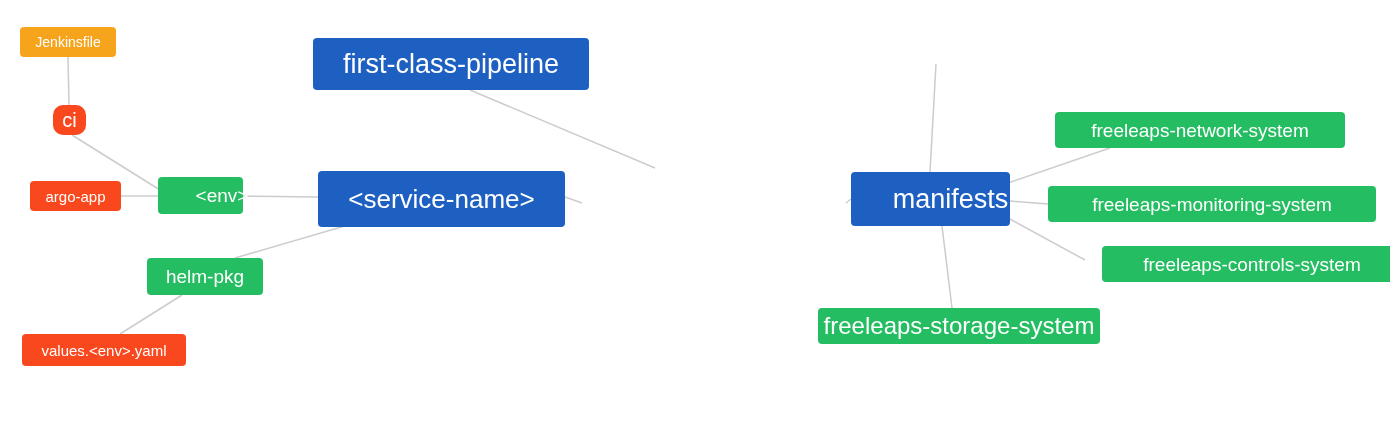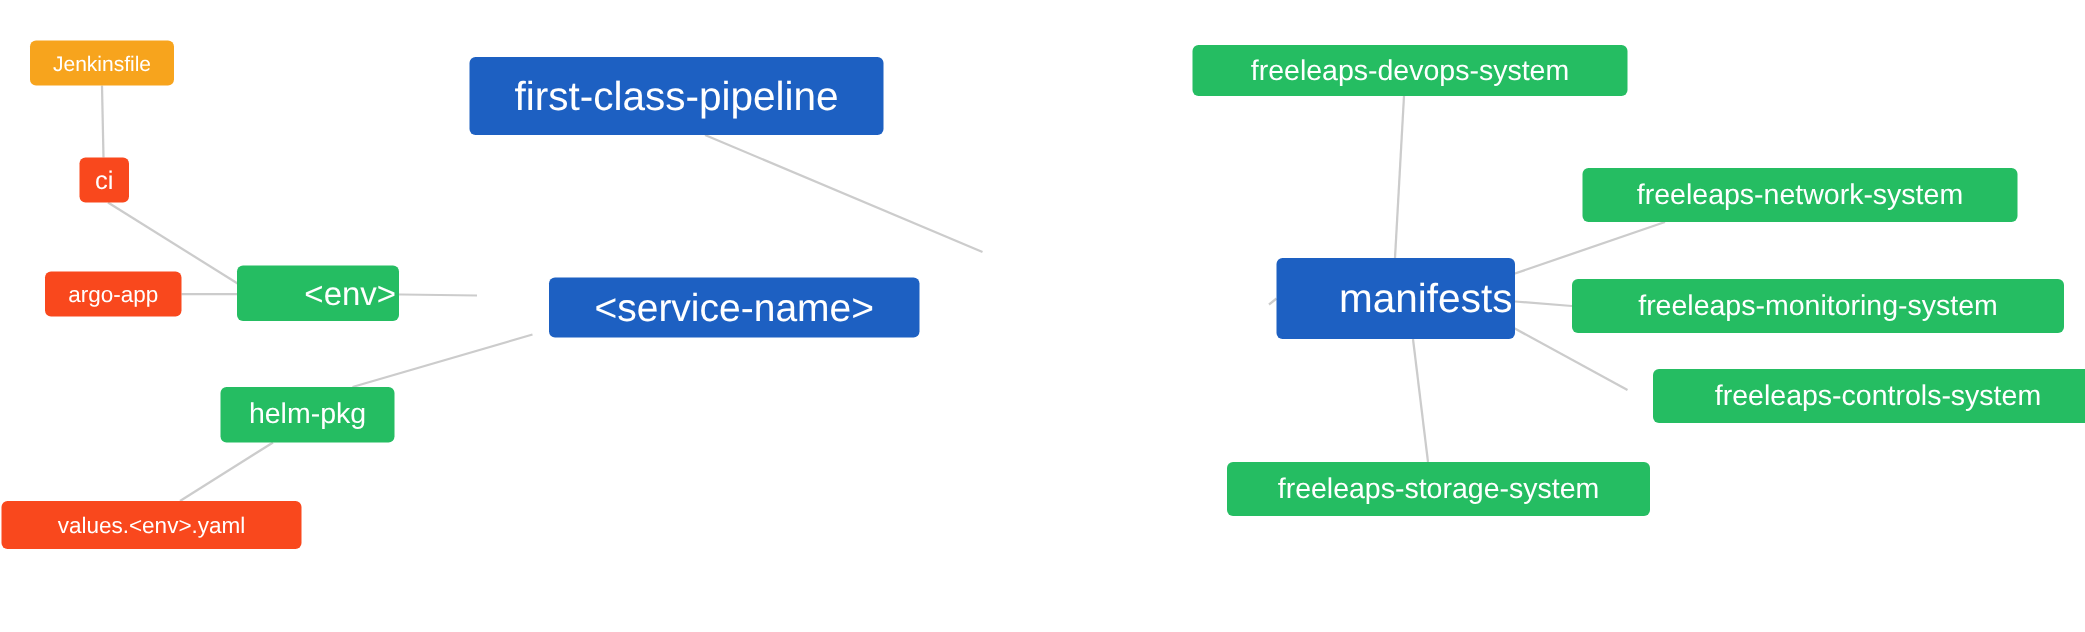--- a/index.html
+++ b/index.html
@@ -63,40 +63,39 @@
     <line x1="846" y1="203" x2="851" y2="199"></line>
     <line x1="930" y1="172" x2="936" y2="64"></line>
     <line x1="1008" y1="183" x2="1110" y2="148"></line>
     <line x1="1010" y1="201" x2="1048" y2="204"></line>
     <line x1="1008" y1="218" x2="1085" y2="260"></line>
     <line x1="942" y1="226" x2="952" y2="308"></line>
   </svg>
 
   <div class="node orange" style="left:20px;  top:27px;  width:96px;  height:30px; font-size:14px;">Jenkinsfile</div>
 
-  <div class="node red" style="left:53px;  top:105px; width:33px;  height:30px; font-size:17px;">ci</div>
+  <div class="node red" style="left:53px;  top:105px; width:33px;  height:30px; font-size:20px;border-radius:10px;">ci</div>
 
   <div class="node red" style="left:30px;  top:181px; width:91px;  height:30px; font-size:15px;">argo-app</div>
 
-  <div class="node green" style="left:158px; top:177px; width:108px;  height:37px; font-size:22px;padding-left:43px;">&lt;env&gt;</div>
+  <div class="node green" style="left:158px; top:177px; width:85px;  height:37px; font-size:19px;padding-left:43px;">&lt;env&gt;</div>
 
   <div class="node green" style="left:147px; top:258px; width:116px; height:37px; font-size:19px;">helm-pkg</div>
 
-  <div class="node red" style="left:1px;   top:334px; width:200px; height:32px; font-size:15px;">values.&lt;env&gt;.yaml</div>
+  <div class="node red" style="left:22px;   top:334px; width:164px; height:32px; font-size:15px;">values.&lt;env&gt;.yaml</div>
 
   <div class="node blue" style="left:313px; top:38px;  width:276px; height:52px; font-size:27px;">first-class-pipeline</div>
 
-  <div class="node blue" style="left:318px; top:185px; width:247px; height:40px; font-size:26px;margin-left:48px;">&lt;service-name&gt;</div>
+  <div class="node blue" style="left:318px; top:171px; width:247px; height:56px; font-size:26px;">&lt;service-name&gt;</div>
 
 
   <div class="node blue" style="left:851px; top:172px; width:159px; height:54px; font-size:27px;padding-left:40px;">manifests</div>
 
-  <div class="node green" style="left:795px; top:30px;  width:290px; height:34px; font-size:19px;">freeleaps-devops-system</div>
 
   <div class="node green" style="left:1055px;top:112px; width:290px; height:36px; font-size:19px;">freeleaps-network-system</div>
 
   <div class="node green" style="left:1048px;top:186px; width:328px; height:36px; font-size:19px;">freeleaps-monitoring-system</div>
 
   <div class="node green" style="left:1058px;top:246px; width:300px; height:36px; font-size:19px;margin-left:44px;">freeleaps-controls-system</div>
 
-  <div class="node green" style="left:818px; top:308px; width:282px; height:36px; font-size:19px;">freeleaps-storage-system</div>
+  <div class="node green" style="left:818px; top:308px; width:282px; height:36px; font-size:24px;">freeleaps-storage-system</div>
 
 </div>
 
 </body></html>

